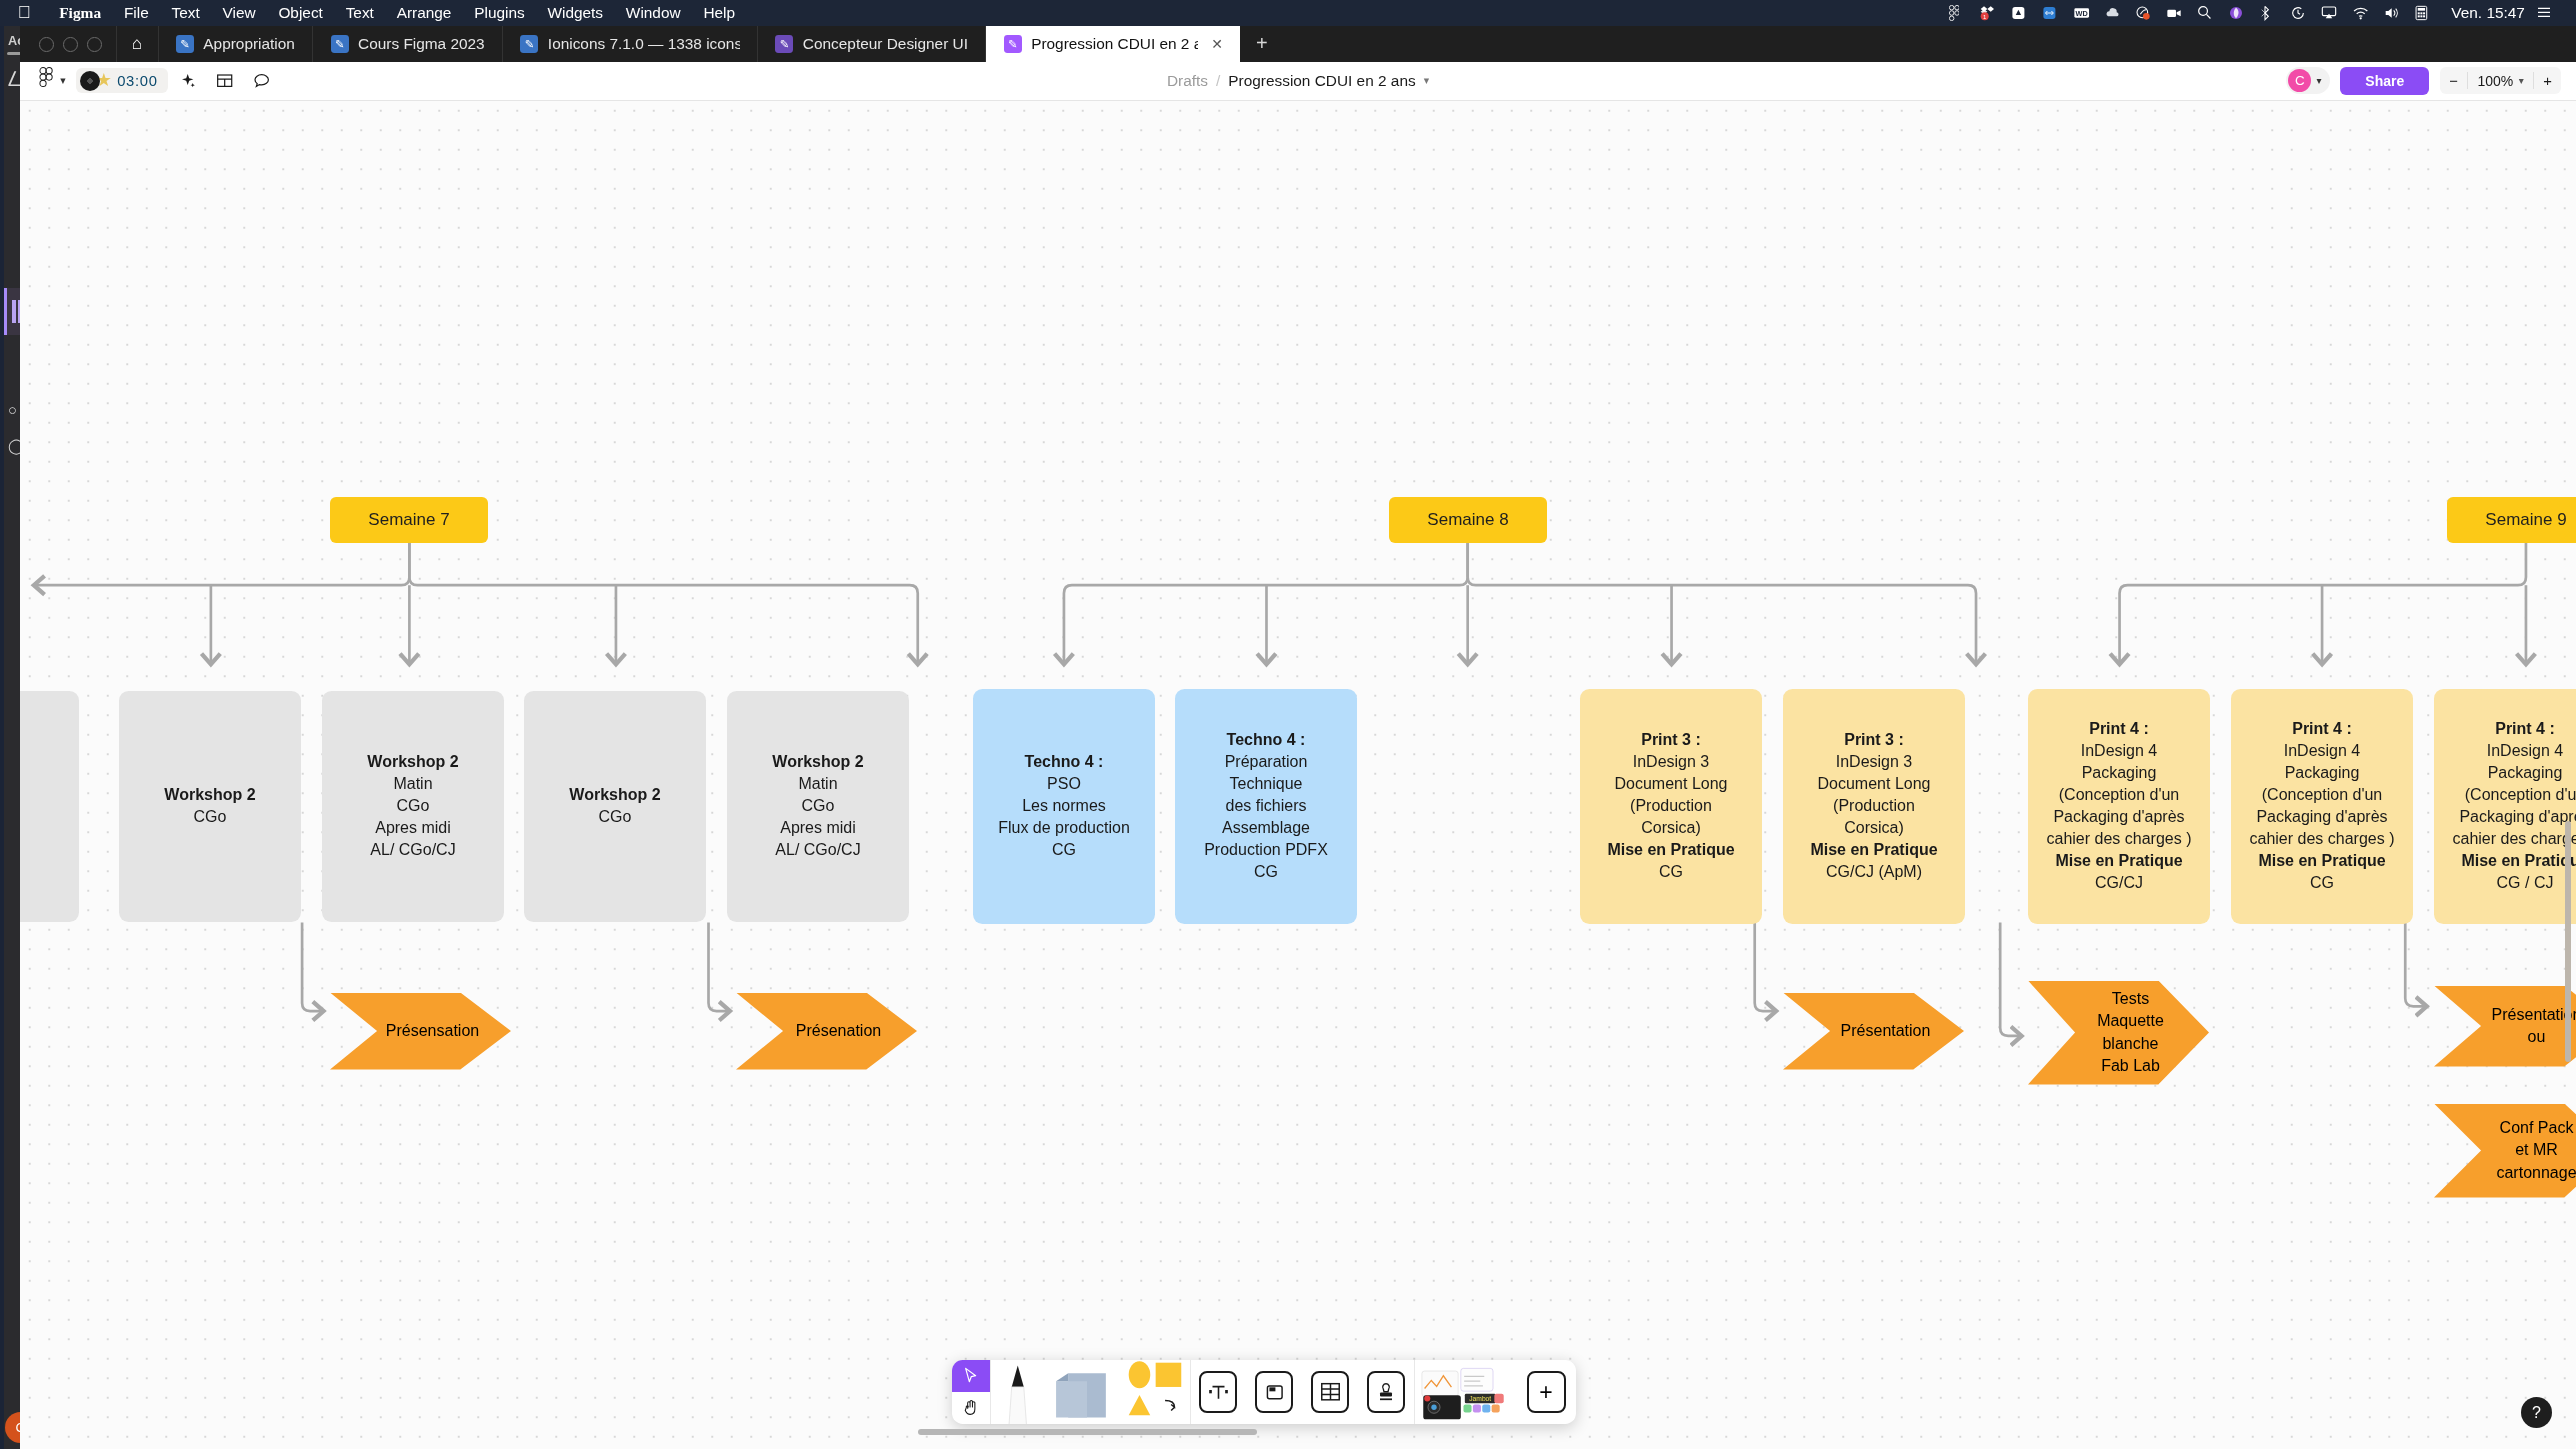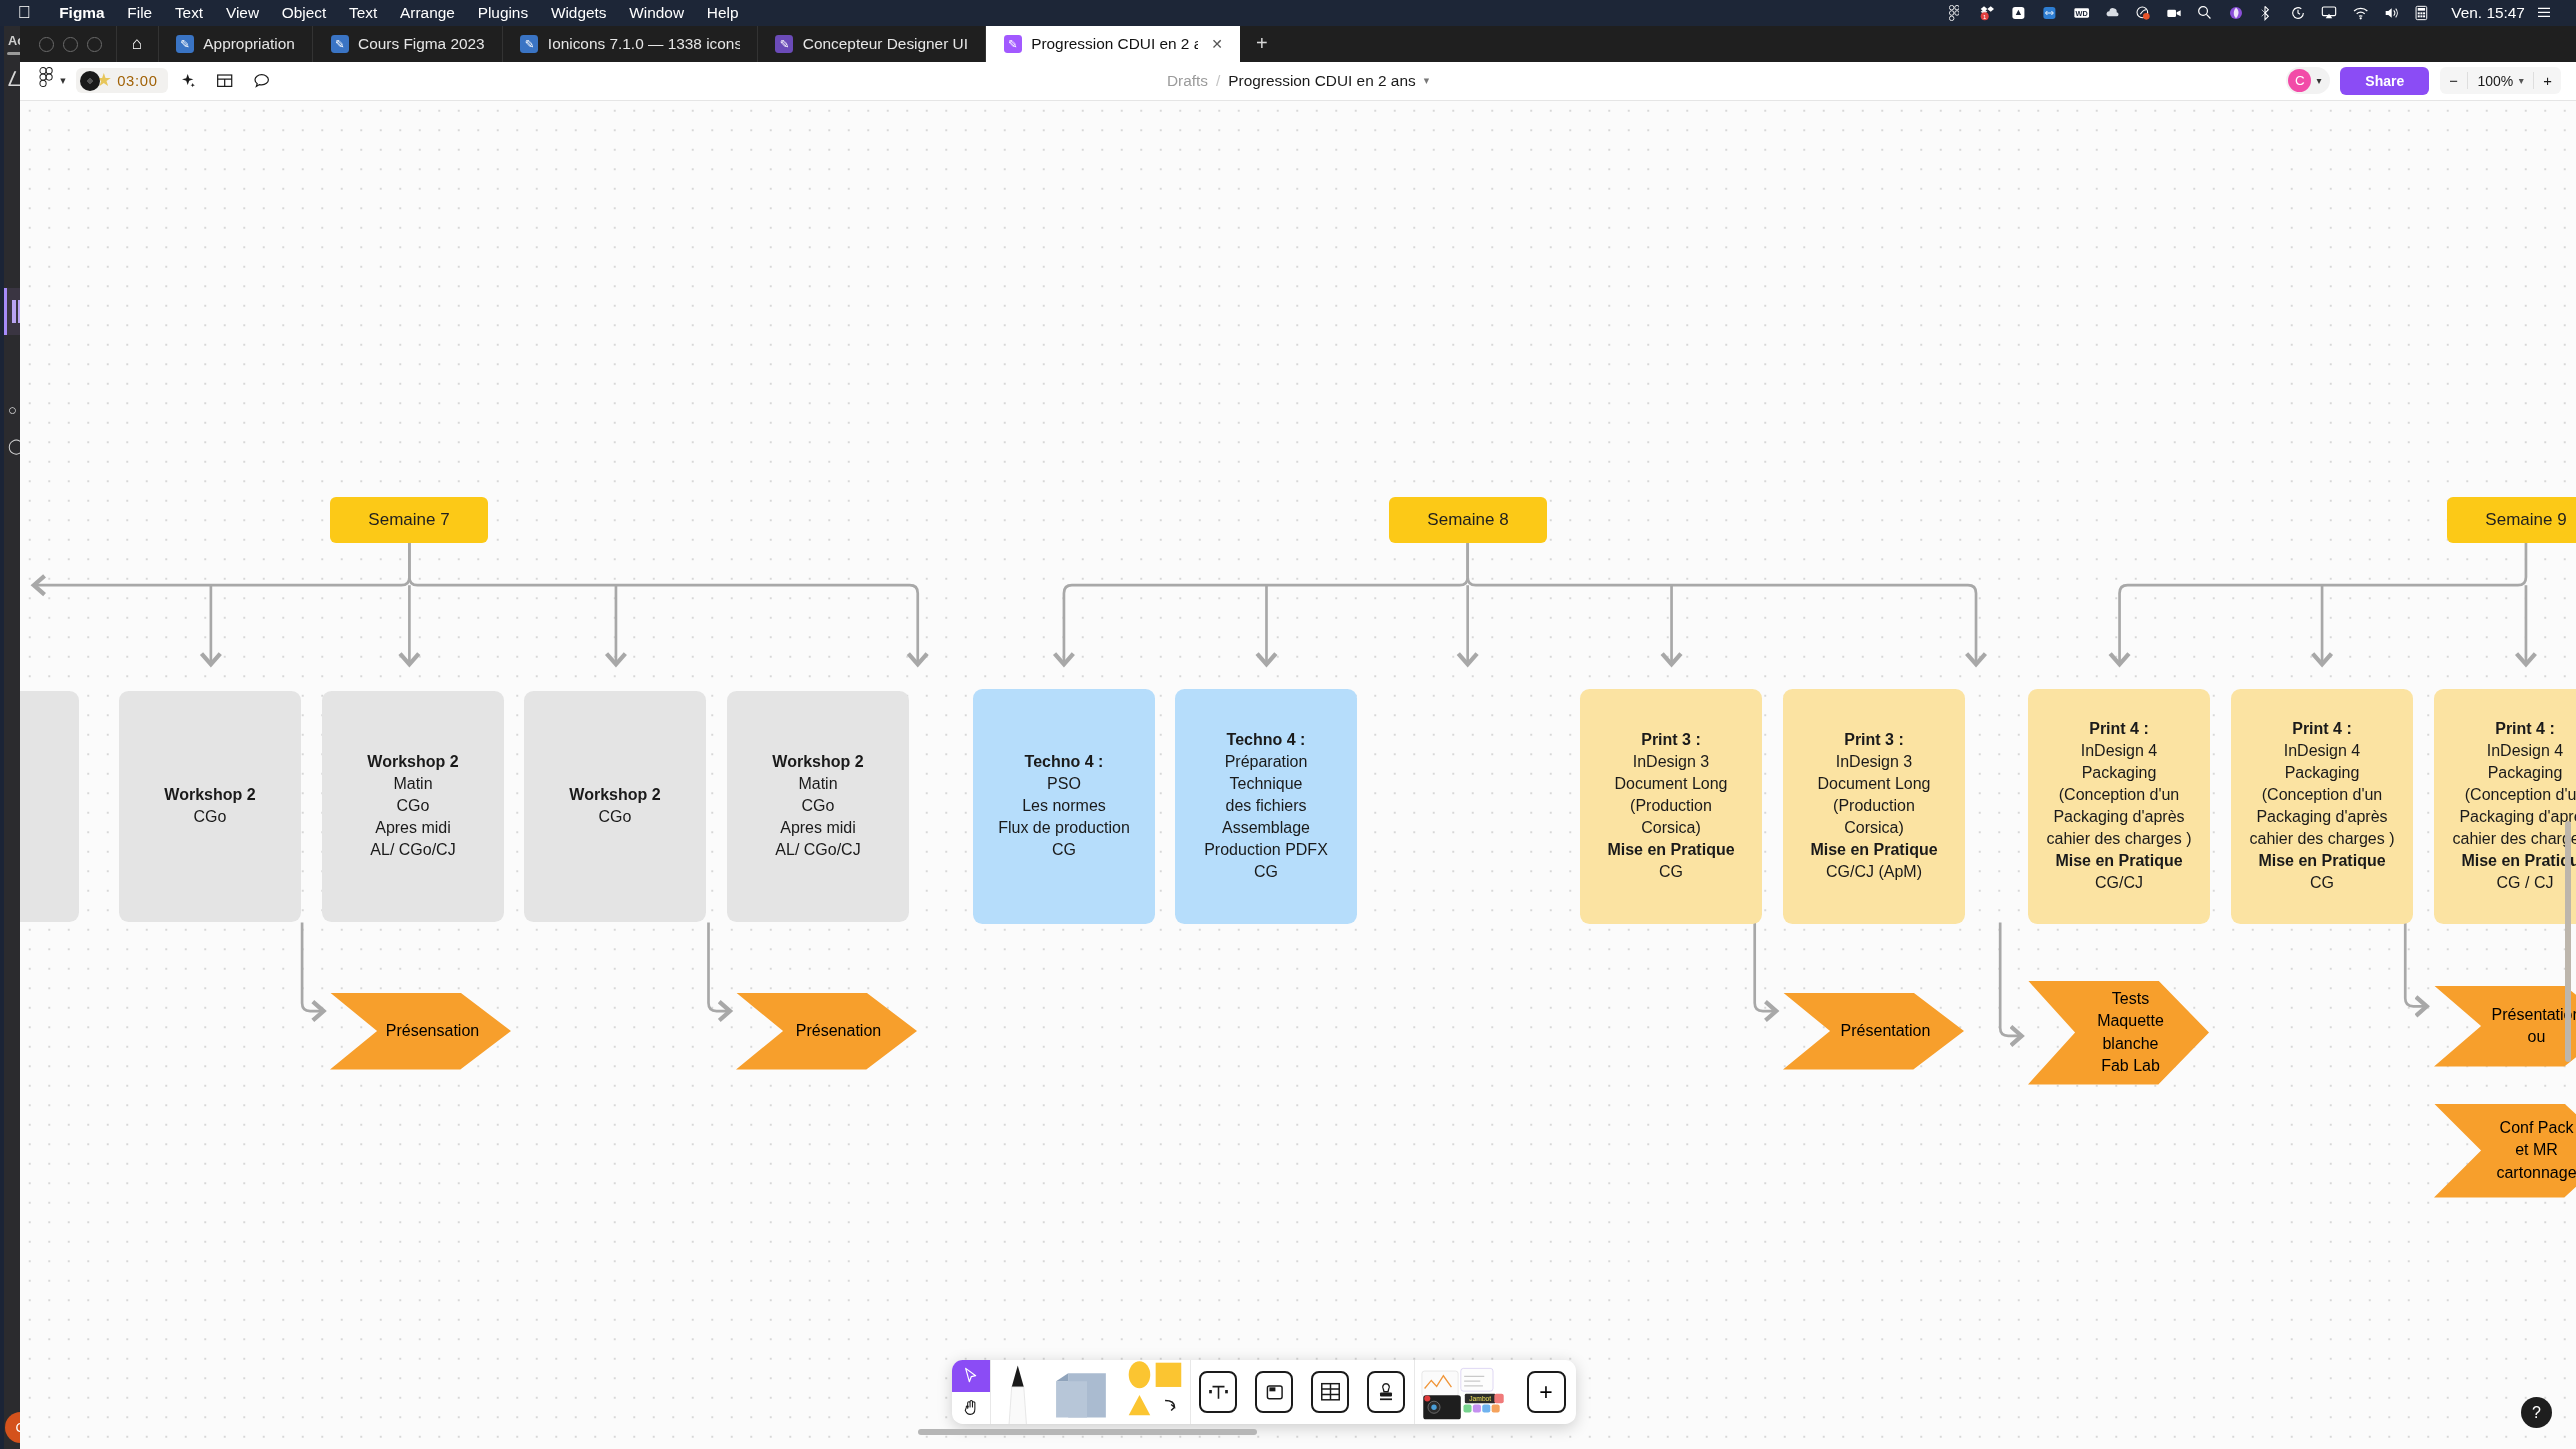--- a/index.html
+++ b/index.html
@@ -14,21 +14,21 @@
   .menubar {
     position: absolute; top: 0; left: 0;
     width: 2576px; height: 25.5px;
     background: #1d2637;
     display: flex; align-items: center;
     color: #fff; font-size: 15.4px;
     z-index: 60;
   }
   .mb-apple { margin: 0 17.4px 0 17.4px; font-size: 17.4px; line-height: 1; }
   .mb-item { padding: 0 11.4px; white-space: nowrap; }
-  .mb-item.bold { font-weight: bold; }
+  .mb-item.bold { font-weight: bold; font-family: Liberation Serif, serif; }
   .mb-right { margin-left: auto; display: flex; align-items: center; gap: 0; padding-right: 9.4px; }
   .mb-ico { width: 31px; height: 25.5px; display: flex; align-items: center; font-size: 14.8px; }
   .mb-clock { padding: 0 10.7px 0 6.7px; font-size: 15.4px; white-space: nowrap; }
 
   
   .desktop-left {
     position: absolute; left: 4px; top: 25.5px; width: 20px; height: 1424px;
     background: #2b2b2e;
     z-index: 1;
   }
@@ -103,21 +103,21 @@
   }
   .timer .disc {
     width: 20px; height: 20px; border-radius: 50%;
     background: radial-gradient(circle at 50% 50%, #555 0 18%, #1a1a1a 19% 100%);
     position: relative;
   }
   .timer .star {
     width: 17.4px; height: 17.4px; margin-left: -8.7px;
     color: #e7c65a; font-size: 18px; line-height: 17.4px;
   }
-  .timer .t { font-size: 14.8px; color: #a16207; letter-spacing: 0.7px; }
+  .timer .t { font-size: 14.8px; color: #0c4a6e; letter-spacing: 0.7px; }
   .ft-ico { width: 34px; height: 31px; display: flex; align-items: center; justify-content: center; color: #1a1a1a; font-size: 16px; }
 
   .breadcrumb {
     position: absolute; left: 50%; transform: translateX(-50%);
     display: flex; align-items: center; gap: 8px; font-size: 15.4px;
   }
   .bc-drafts { color: #9b9b9b; text-align: right; }
   .bc-sep { color: #c4c4c4; }
   .bc-name { color: #1a1a1a; }
   .bc-chev { color: #777; font-size: 10.7px; }

